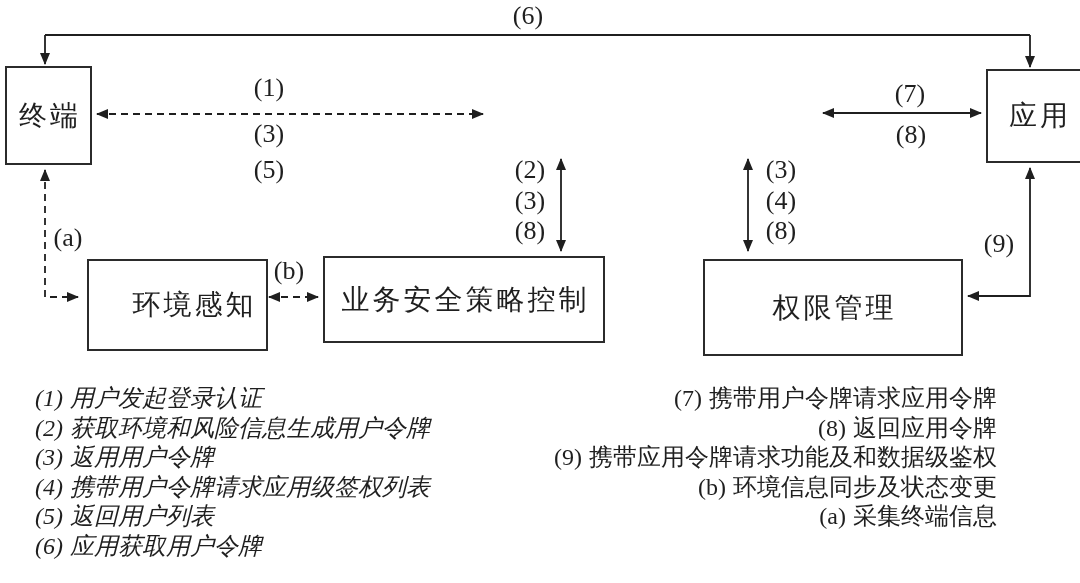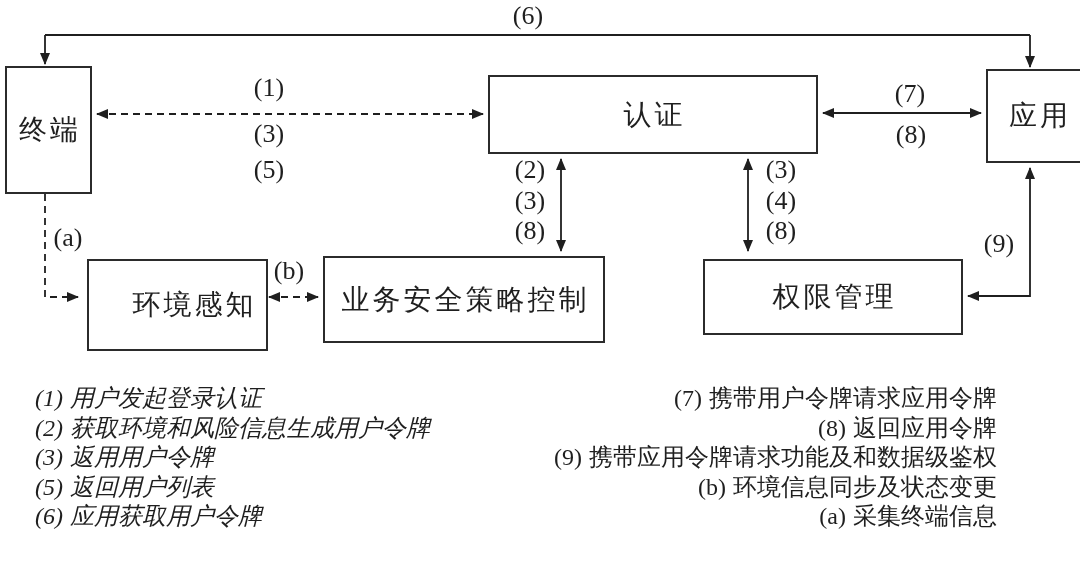--- a/index.html
+++ b/index.html
@@ -76,31 +76,30 @@
 
     <line class="wire" x1="748" y1="159" x2="748" y2="251" marker-start="url(#ahs)" marker-end="url(#ah)"></line>
 
     <path class="wire dashed" d="M45,170 V297 H78" marker-start="url(#ahs)" marker-end="url(#ah)"></path>
 
     <line class="wire dashed" x1="269" y1="297" x2="318" y2="297" marker-start="url(#ahs)" marker-end="url(#ah)"></line>
 
     <path class="wire" d="M1030,168 V296 H968" marker-start="url(#ahs)" marker-end="url(#ah)"></path>
   </svg>
 
-  <div class="node" style="left:5px; top:66px; width:87px; height:128px;">终端</div>
+  <div class="node" style="left:5px; top:66px; width:87px; height:99px;">终端</div>
 
-  <div class="node" style="left:488px; top:75px; width:330px; height:79px;">认证</div>
 
   <div class="node" style="left:986px; top:69px; width:105px; height:94px;">应用</div>
 
   <div class="node" style="left:87px; top:259px; width:181px; height:92px;padding-left:31px;">环境感知</div>
 
   <div class="node" style="left:323px; top:256px; width:282px; height:87px;">业务安全策略控制</div>
 
-  <div class="node" style="left:703px; top:259px; width:260px; height:76px;">权限管理</div>
+  <div class="node" style="left:703px; top:259px; width:260px; height:97px;">权限管理</div>
 
   <div class="edge-label" style="left:528px; top:16px;">(6)</div>
 
   <div class="edge-label" style="left:269px; top:88px;">(1)</div>
   <div class="edge-label" style="left:269px; top:134px;">(3)</div>
   <div class="edge-label" style="left:269px; top:170px;">(5)</div>
 
   <div class="edge-label" style="left:910px; top:94px;">(7)</div>
   <div class="edge-label" style="left:911px; top:135px;">(8)</div>
 
@@ -115,20 +114,21 @@
   <div class="edge-label" style="left:68px; top:238px;">(a)</div>
 
   <div class="edge-label" style="left:289px; top:271px;">(b)</div>
 
   <div class="edge-label" style="left:999px; top:244px;">(9)</div>
 
   <div class="legend-col" style="left:35px; top:384px;font-style:italic;">
     <div class="legend-item"><span class="k">(1)</span><span>用户发起登录认证</span></div>
     <div class="legend-item"><span class="k">(2)</span><span>获取环境和风险信息生成用户令牌</span></div>
     <div class="legend-item"><span class="k">(3)</span><span>返用用户令牌</span></div>
+    <div class="legend-item"><span class="k">(4)</span><span>携带用户令牌请求应用级签权列表</span></div>
     <div class="legend-item"><span class="k">(5)</span><span>返回用户列表</span></div>
     <div class="legend-item"><span class="k">(6)</span><span>应用获取用户令牌</span></div>
   </div>
 
   <div class="legend-col" style="left:554px; top:384px;text-align:right;">
     <div class="legend-item"><span class="k">(7)</span><span>携带用户令牌请求应用令牌</span></div>
     <div class="legend-item"><span class="k">(8)</span><span>返回应用令牌</span></div>
     <div class="legend-item"><span class="k">(9)</span><span>携带应用令牌请求功能及和数据级鉴权</span></div>
     <div class="legend-item"><span class="k">(b)</span><span>环境信息同步及状态变更</span></div>
     <div class="legend-item"><span class="k">(a)</span><span>采集终端信息</span></div>

